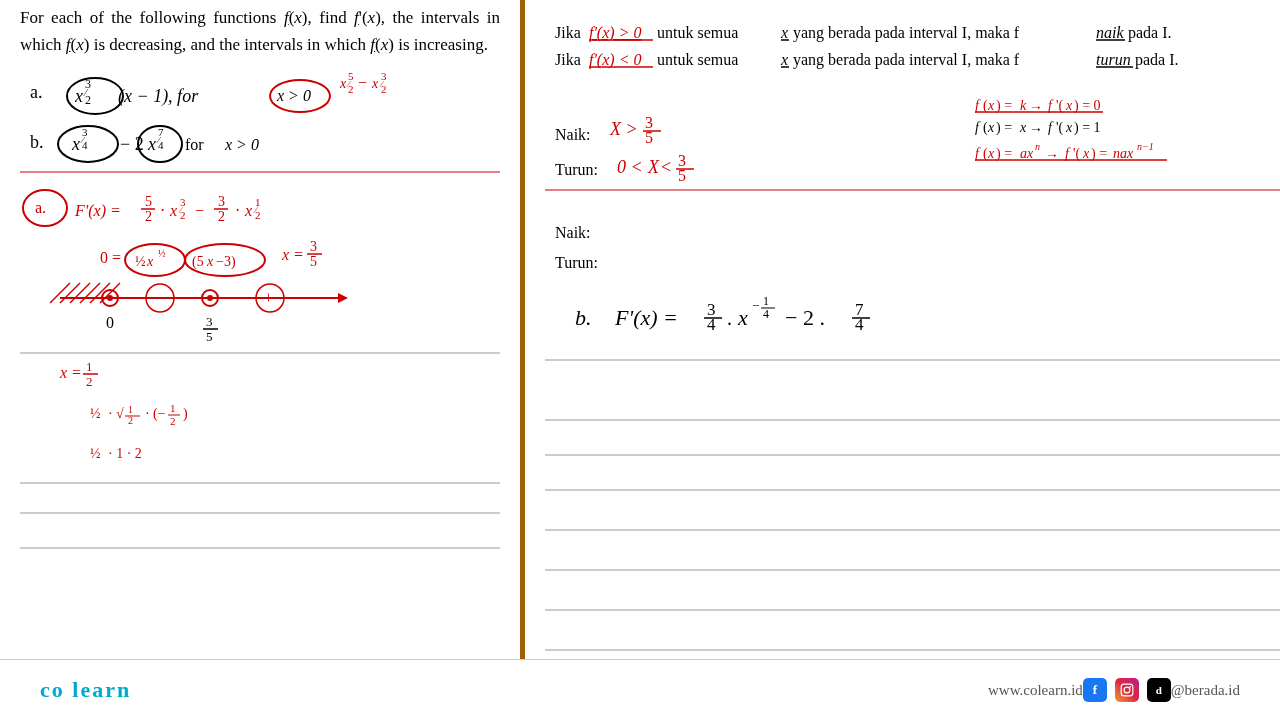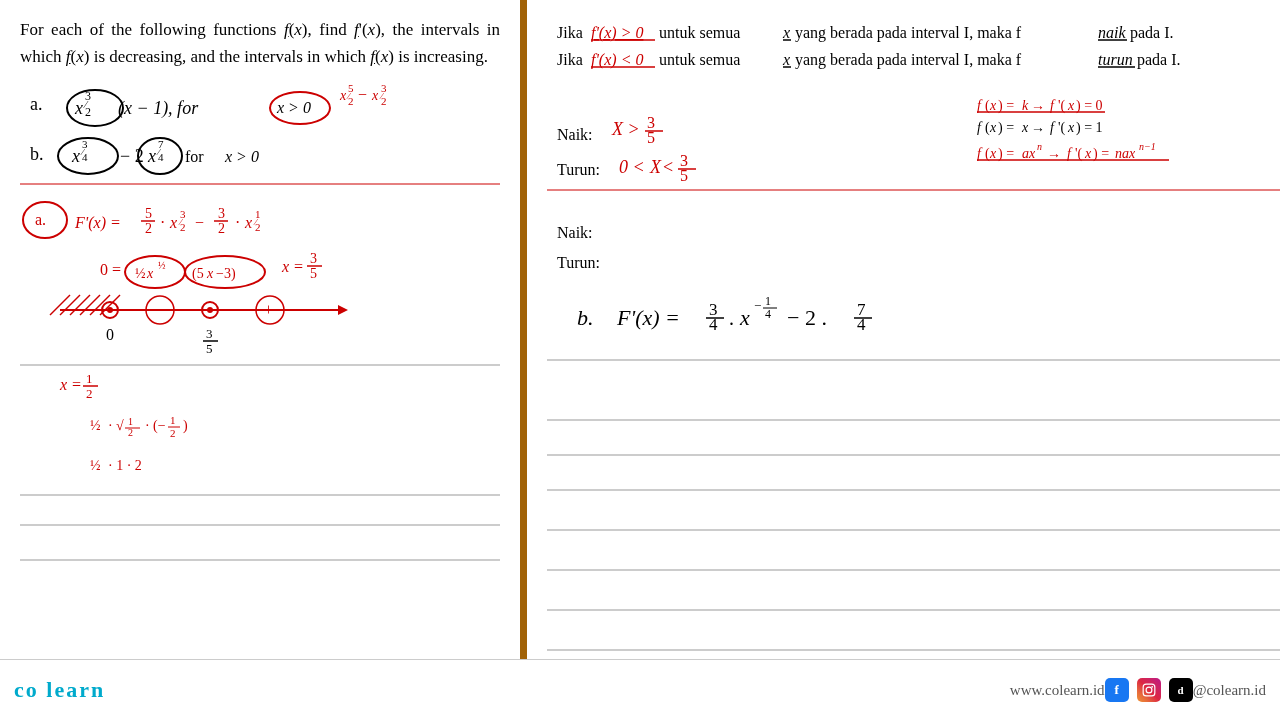--- a/index.html
+++ b/index.html
@@ -14,22 +14,22 @@
 
     .main-container {
       width: 1280px;
       height: 660px;
       display: flex;
       border-bottom: 1px solid #ccc;
     }
 
     .left-panel {
       width: 556px;
-      padding: 16px 20px;
-      border-right: 7px solid #a16207;
+      padding: 4px 20px;
+      border-right: 5px solid #a16207;
       position: relative;
     }
 
     .right-panel {
       flex: 1;
       padding: 10px 20px;
       position: relative;
     }
 
     .problem-text {
@@ -48,21 +48,21 @@
       font-style: italic;
     }
 
     
     .footer {
       width: 1280px;
       height: 60px;
       display: flex;
       align-items: center;
       justify-content: space-between;
-      padding: 0 14px;
+      padding: 0 40px;
       background: #fff;
     }
 
     .footer-logo {
       font-size: 22px;
       font-weight: bold;
       color: #00aacc;
       letter-spacing: 2px;
     }
 
@@ -405,15 +405,15 @@
       <div class="social-icon fb-icon">f</div>
       <div class="social-icon ig-icon">
         <svg width="14" height="14" viewBox="0 0 24 24" fill="white">
           <rect x="2" y="2" width="20" height="20" rx="5" ry="5" fill="none" stroke="white" stroke-width="2"></rect>
           <circle cx="12" cy="12" r="5" fill="none" stroke="white" stroke-width="2"></circle>
           <circle cx="17.5" cy="6.5" r="1.5" fill="white"></circle>
         </svg>
       </div>
       <div class="social-icon tiktok-icon" style="font-size:11px; font-weight:bold;">d</div>
     </div>
-    <span style="color:#555; font-size:15px;">@colearn.id</span>
+    <span style="color:#555; font-size:15px;">@berada.id</span>
   </div>
 </div>
 
 </body></html>

